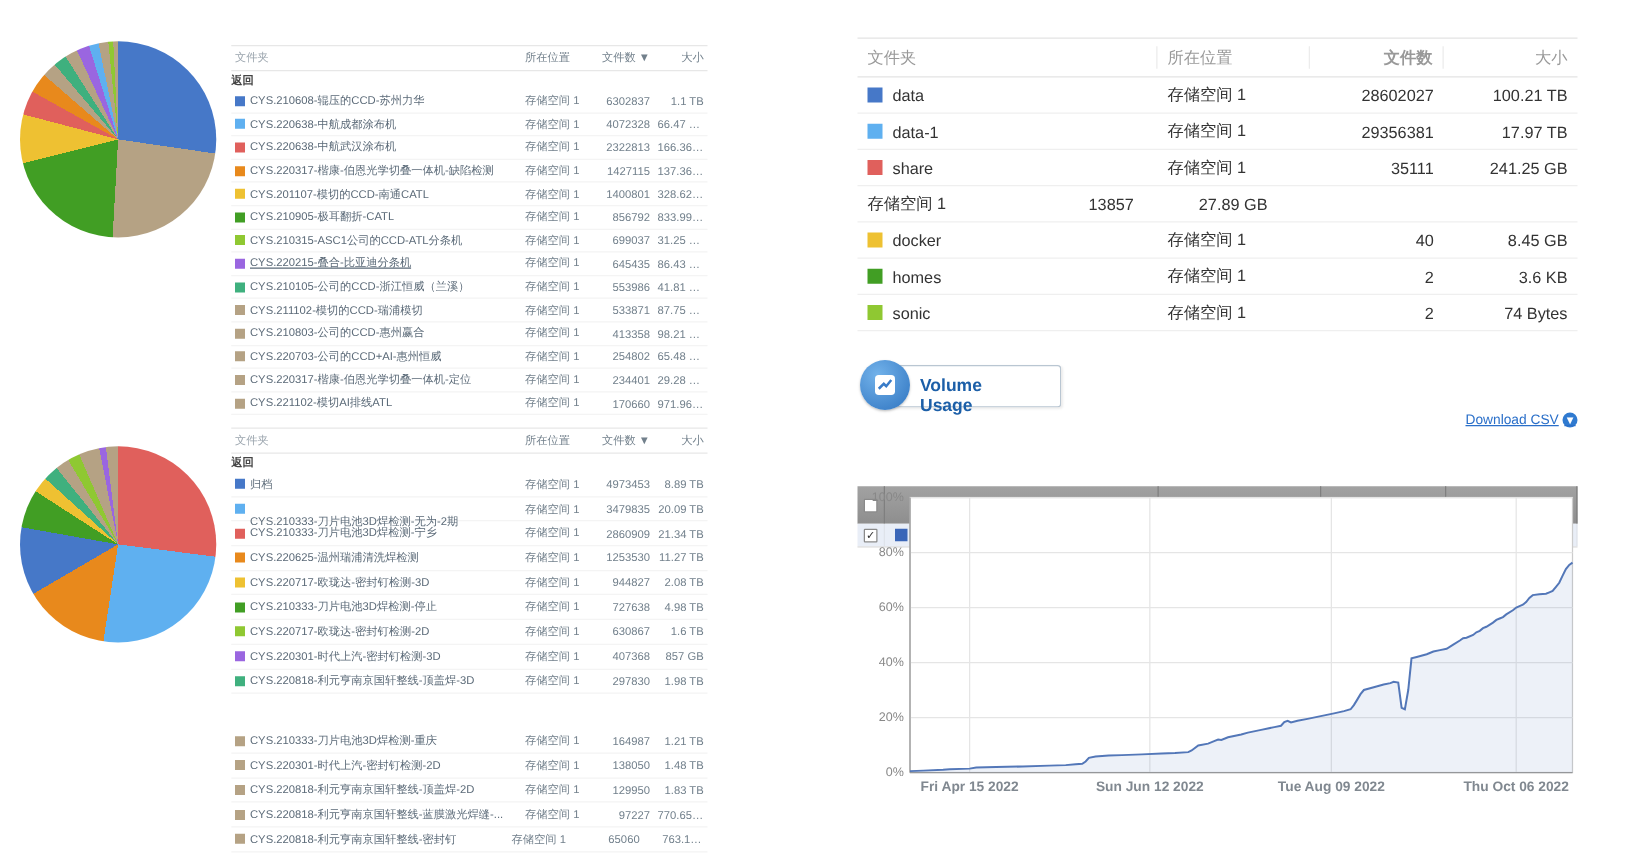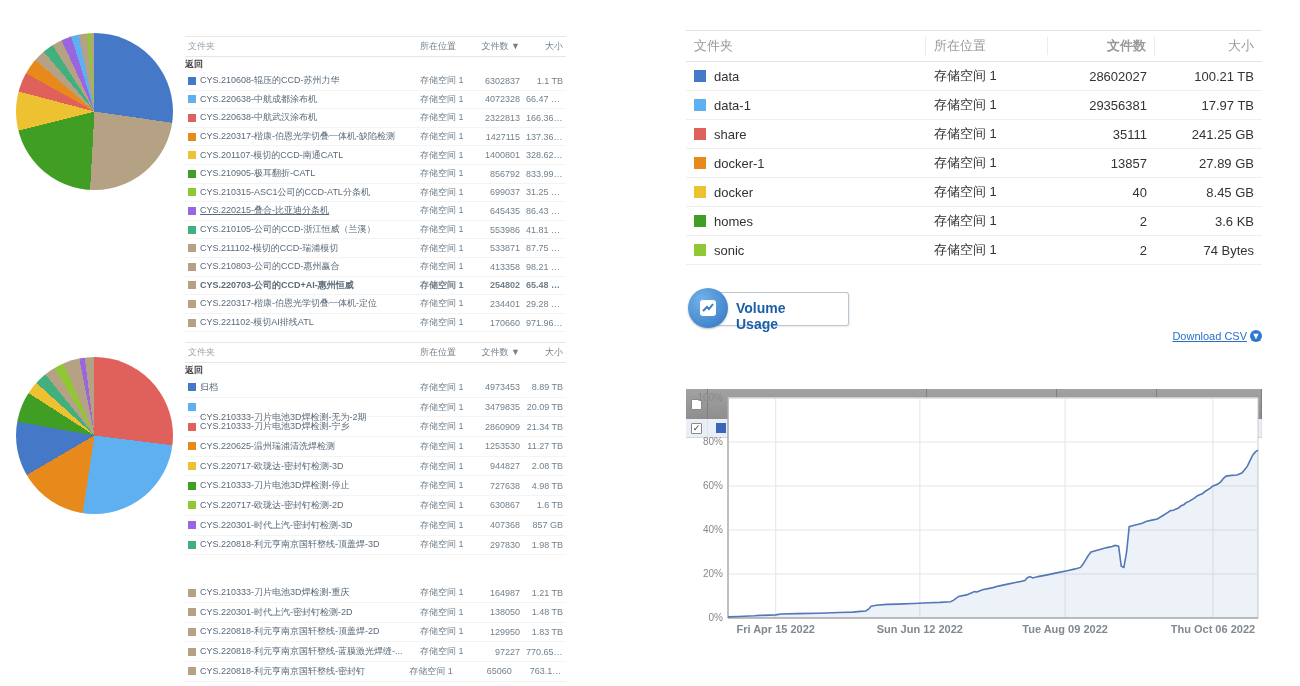--- a/index.html
+++ b/index.html
@@ -170,21 +170,21 @@
     </div>
     <div class="st-row" style="height: 17.6px;">
       <div class="c c-name">
         <span class="sq" style="background: rgb(181, 162, 132);"></span>
         <span style="overflow: hidden; text-overflow: ellipsis; white-space: nowrap;">CYS.210803-公司的CCD-惠州赢合</span>
       </div>
       <div class="c c-loc">存储空间 1</div>
       <div class="c c-cnt">413358</div>
       <div class="c c-size">98.21 GB</div>
     </div>
-    <div class="st-row" style="height: 17.6px; font-weight: bold;">
+    <div class="st-row" style="height: 17.6px;">
       <div class="c c-name">
         <span class="sq" style="background: rgb(181, 162, 132);"></span>
         <span style="overflow: hidden; text-overflow: ellipsis; white-space: nowrap;">CYS.220703-公司的CCD+AI-惠州恒威</span>
       </div>
       <div class="c c-loc">存储空间 1</div>
       <div class="c c-cnt">254802</div>
       <div class="c c-size">65.48 GB</div>
     </div>
     <div class="st-row" style="height: 17.6px;">
       <div class="c c-name">
@@ -372,24 +372,20 @@
     <div class="bt-row">
       <div class="c b-name">
         <span class="bsq" style="background: rgb(224, 96, 92);"></span>
         <span>share</span>
       </div>
       <div class="c b-loc">存储空间 1</div>
       <div class="c b-cnt">35111</div>
       <div class="c b-size">241.25 GB</div>
     </div>
     <div class="bt-row">
-      <div class="c b-name">
-        <span class="bsq" style="background: rgb(232, 137, 28);"></span>
-        <span>docker-1</span>
-      </div>
       <div class="c b-loc">存储空间 1</div>
       <div class="c b-cnt">13857</div>
       <div class="c b-size">27.89 GB</div>
     </div>
     <div class="bt-row">
       <div class="c b-name">
         <span class="bsq" style="background: rgb(238, 193, 50);"></span>
         <span>docker</span>
       </div>
       <div class="c b-loc">存储空间 1</div>

